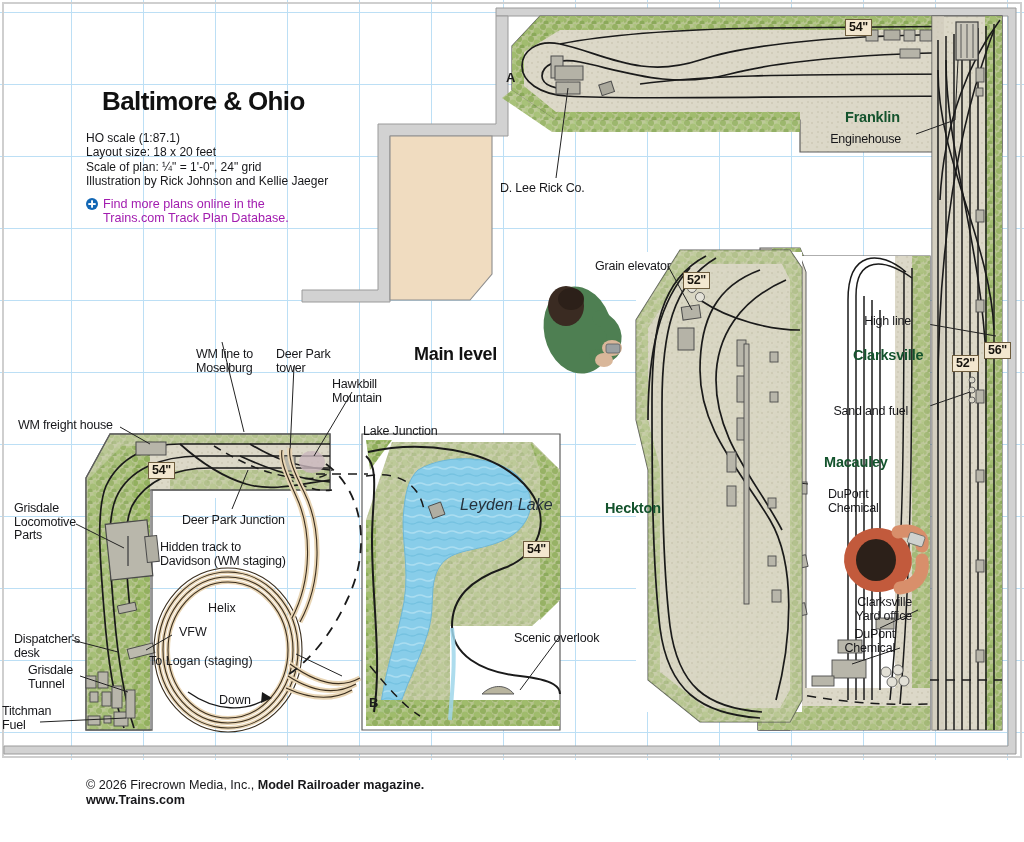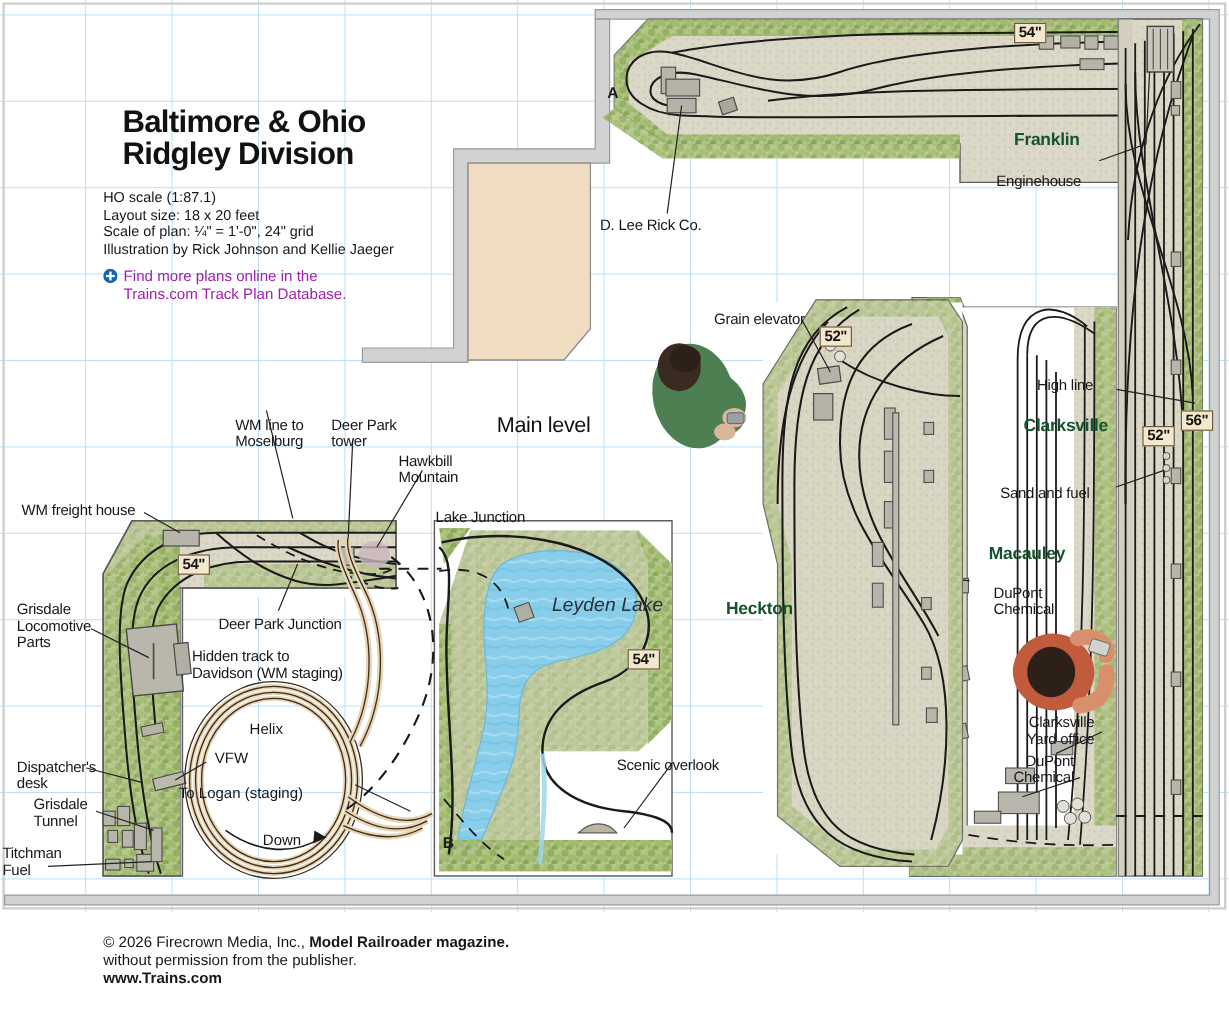--- a/index.html
+++ b/index.html
@@ -15,21 +15,21 @@
 
   
   #plan{position:absolute;left:0;top:0;width:1024px;height:842px;}
 
   
   .lbl{position:absolute;font-size:12.5px;line-height:13.6px;color:#17171a;
        white-space:pre;letter-spacing:-.2px;}
   .lbl.r{text-align:right;}
   .place{position:absolute;font-size:14.5px;font-weight:bold;line-height:16px;
          color:#14532d;white-space:pre;letter-spacing:-.2px;}
-  .mainlvl{position:absolute;font-size:18px;font-weight:normal;color:#111;letter-spacing:-.3px;}
+  .mainlvl{position:absolute;font-size:18px;font-weight:bold;color:#111;letter-spacing:-.3px;}
   .lake{position:absolute;font-size:16px;font-style:italic;color:#26323c;letter-spacing:.1px;}
   .hx{position:absolute;font-size:12.5px;color:#17171a;white-space:pre;}
   .ab{position:absolute;font-size:13px;font-weight:bold;color:#1c1c1c;}
 
   
   .elev{position:absolute;background:#f3e7cf;border:1.1px solid #6d5c3d;
         font-size:12.5px;font-weight:bold;color:#17140e;
         padding:0px 3px 1px 3px;line-height:14px;letter-spacing:-.3px;}
 
   
@@ -423,21 +423,20 @@
     <ellipse cx="876" cy="560" rx="20" ry="21" fill="#2c2019"></ellipse>
     <path d="M898 532 C914 528 924 536 922 546" stroke="#d88f6b" stroke-width="13" fill="none" stroke-linecap="round"></path>
     <path d="M900 588 C916 586 924 576 922 560" stroke="#d88f6b" stroke-width="13" fill="none" stroke-linecap="round"></path>
     <rect x="908" y="534" width="16" height="11" rx="2" fill="#cfd2cf" stroke="#6a6d6a" stroke-width=".8" transform="rotate(18 916 540)"></rect>
   </g>
 </svg>
 
 <div id="title">
   <h1>
     <span>Baltimore &amp; Ohio</span><br>
-    <span>Ridgley Division</span>
   </h1>
   <div class="meta">
     <div>HO scale (1:87.1)</div>
     <div>Layout size: 18 x 20 feet</div>
     <div>Scale of plan: ¼" = 1'-0", 24" grid</div>
     <div>Illustration by Rick Johnson and Kellie Jaeger</div>
   </div>
   <div class="link">
     <svg id="plusicon" viewBox="0 0 12 12">
       <circle cx="6" cy="6" r="6" fill="#1267b5"></circle>
@@ -453,21 +452,21 @@
 
 <div id="places">
     <div class="place" style="left: 845px; top: 109px;">Franklin</div>
     <div class="place" style="left: 853px; top: 347px;">Clarksville</div>
     <div class="place" style="left: 824px; top: 454px;">Macauley</div>
     <div class="place" style="left: 605px; top: 500px;">Heckton</div>
   </div>
 
 <div id="callouts">
     <div class="lbl" style="left: 500px; top: 182px;">D. Lee Rick Co.</div>
-    <div class="lbl r" style="right: 123px; top: 145px;">Enginehouse</div>
+    <div class="lbl r" style="right: 123px; top: 133px;">Enginehouse</div>
     <div class="lbl" style="left: 595px; top: 260px;">Grain elevator</div>
     <div class="lbl r" style="right: 113px; top: 315px;">High line</div>
     <div class="lbl r" style="right: 116px; top: 405px;">Sand and fuel</div>
     <div class="lbl" style="left: 828px; top: 488px;">DuPont
 Chemical</div>
     <div class="lbl r" style="right: 112px; top: 596px;">Clarksville
 Yard office</div>
     <div class="lbl r" style="right: 129px; top: 628px;">DuPont
 Chemical</div>
     <div class="lbl" style="left: 196px; top: 348px;">WM line to
@@ -509,15 +508,14 @@
     <div class="elev" style="left: 523px; top: 541px;">54"</div>
   </div>
 
 <div id="marks">
     <div class="ab" style="left: 506px; top: 70px;">A</div>
     <div class="ab" style="left: 369px; top: 695px;">B</div>
   </div>
 
 <div id="footer">
   <div><span>© 2026 Firecrown Media, Inc., </span><b>Model Railroader magazine.</b></div>
-  <div>without permission from the publisher.</div>
   <div style="font-weight:bold">www.Trains.com</div>
 </div>
 
 </body></html>

